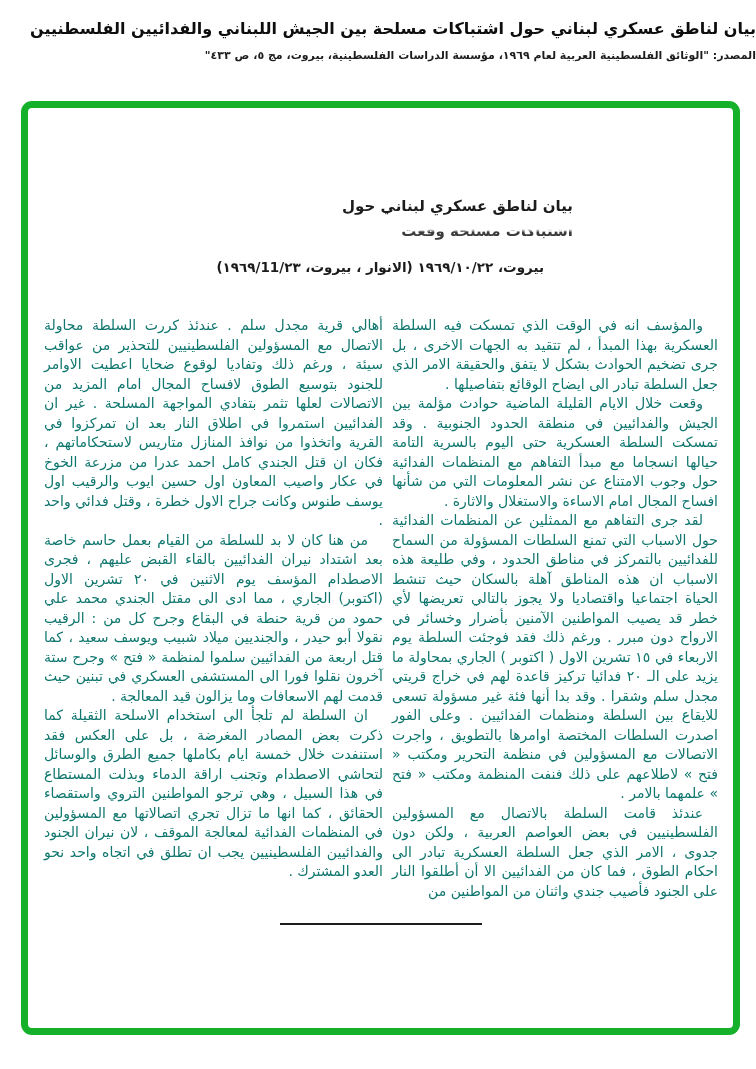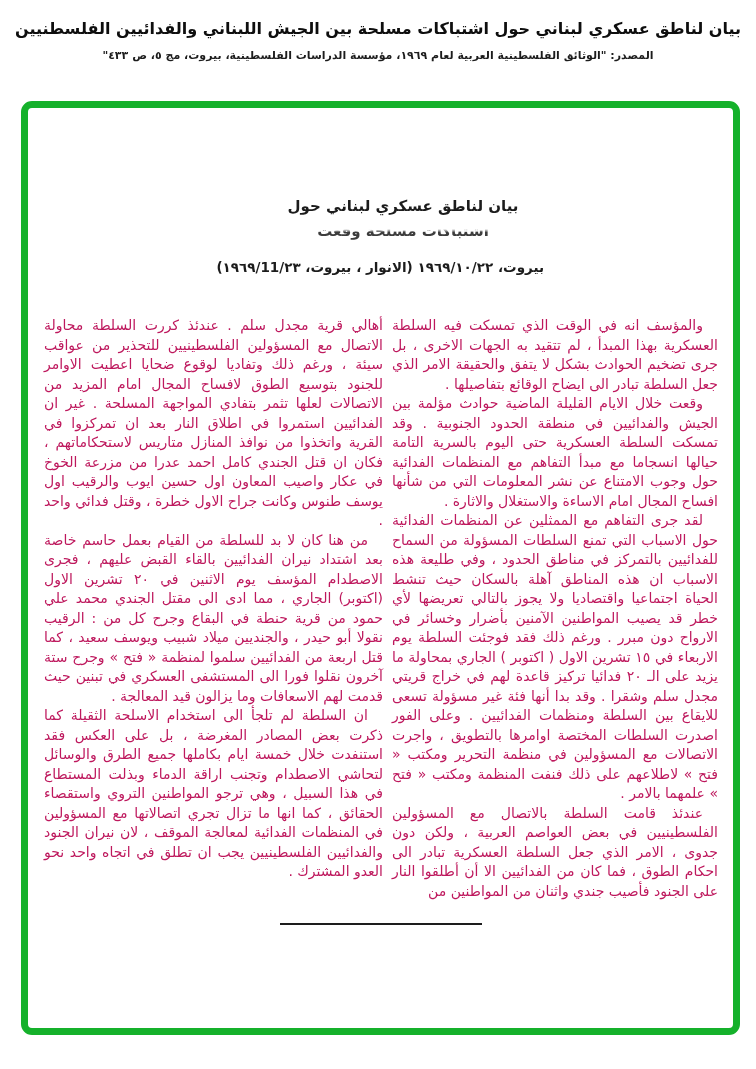--- a/index.html
+++ b/index.html
@@ -3,54 +3,54 @@
 <meta charset="utf-8">
 <style>
   html,body { margin:0; padding:0; }
   body {
     width:756px; height:1069px; position:relative; overflow:hidden;
     background:#ffffff; color:#1a1a1a;
     font-family:"DejaVu Sans", sans-serif;
   }
   .page-header {
     position:absolute; top:16px; left:0; width:756px;
-    text-align:center; direction:rtl;
+    direction:rtl;
   }
   .page-title {
     margin:0; font-size:16px; font-weight:bold; color:#0e0e0e; line-height:26px;
   }
   .source-line {
     margin-top:6px; font-size:11px; font-weight:bold; color:#1c1c1c; line-height:15px;
   }
   .frame {
     position:absolute; left:21px; top:101px; width:719px; height:934px;
     box-sizing:border-box; border:7px solid #15b12b; border-radius:11px;
     background:#ffffff;
   }
   .doc-title {
     position:absolute; left:205px; top:86px; width:340px;
-    direction:rtl; text-align:center;
+    direction:rtl; 
     font-weight:bold; font-size:15px; line-height:25px; color:#1c1c1c;
   }
   .faded-clip {
     display:inline-block; color:#3d3d3d;
     -webkit-mask-image:linear-gradient(to bottom, transparent 0%, transparent 40%, #000 54%);
             mask-image:linear-gradient(to bottom, transparent 0%, transparent 40%, #000 54%);
   }
   .dateline {
     position:absolute; left:158px; top:151px; width:358px;
     direction:rtl; text-align:right; white-space:nowrap;
     font-weight:bold; font-size:13.5px; color:#1c1c1c;
   }
   .doc-flow {
     position:absolute; left:16px; top:208px; width:674px; direction:rtl;
   }
   .columns { display:flex; gap:9px; }
   .col {
-    text-align:justify; font-size:14px; line-height:19.5px; color:#be185d;
+    text-align:justify; font-size:14px; line-height:19.5px; color:#0f766e;
   }
   .col-first  { width:326px; }
   .col-second { width:339px; }
   .col p { margin:0; }
   .col p.indent { text-indent:15px; }
   .footnote-rule {
     width:202px; height:2px; background:#1d1d1d; margin:22px auto 0;
   }
 </style>
 </head>

